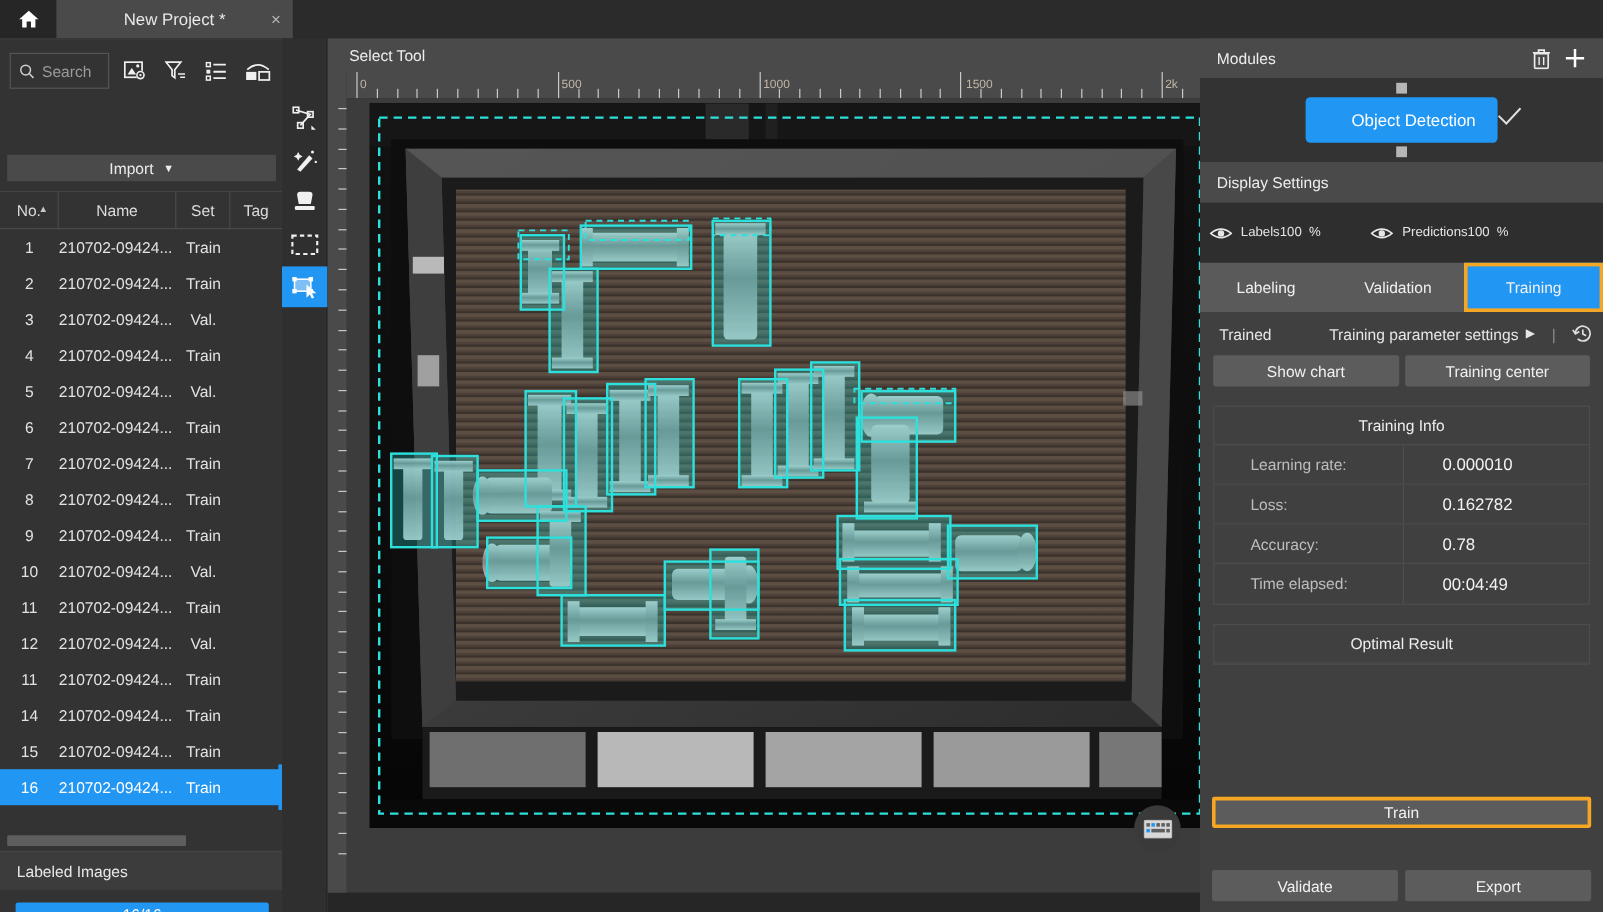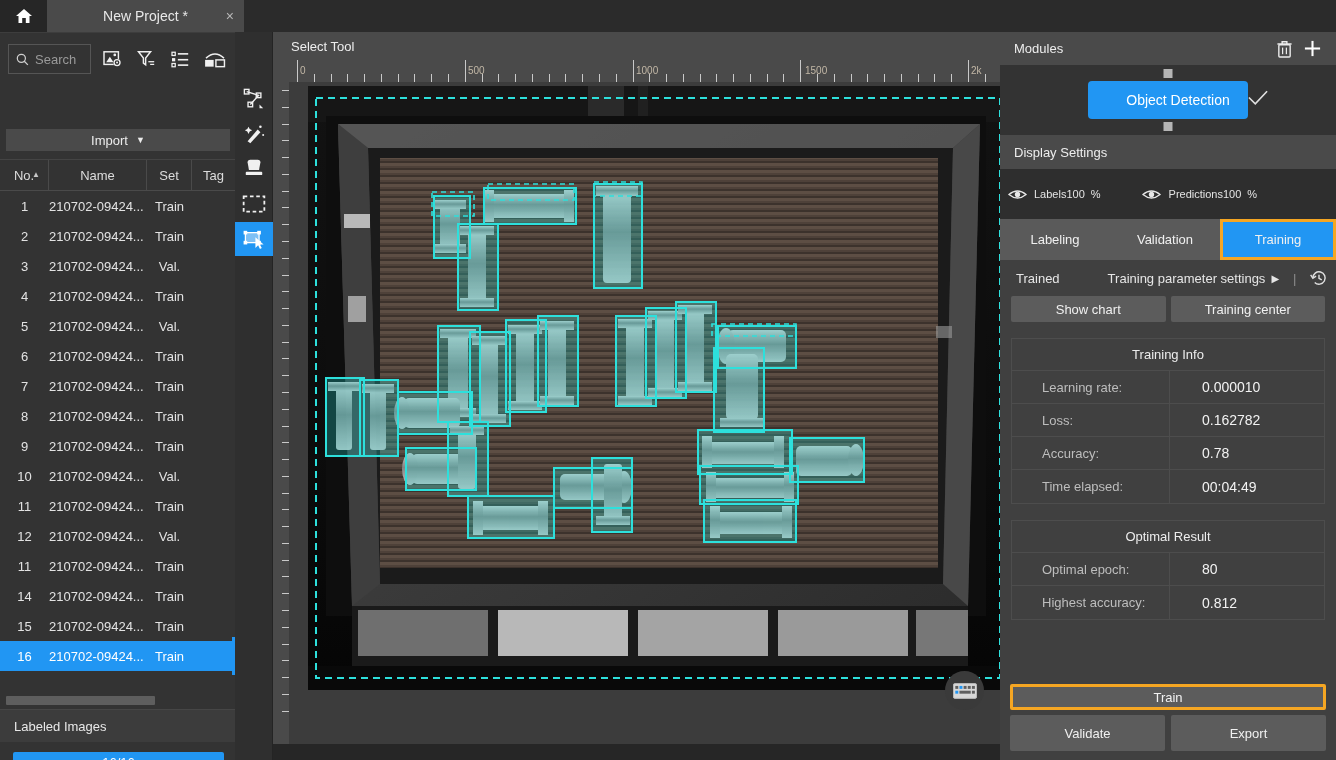--- a/index.html
+++ b/index.html
@@ -220,21 +220,21 @@
   }
   .info-v { flex:1; display:flex; align-items:center; padding-left:32px; font-size:14px; color:#f2f2f2; }
 
   .bottom-btns { position:absolute; left:0; bottom:0; width:336px; padding:0 10px 9px 10px; }
   .train-btn {
     height:26px; background:#5c5c5c; border:3px solid #f5a623; border-radius:2px;
     display:flex; align-items:center; justify-content:center;
     font-size:13px; color:#f2f2f2; margin-bottom:5px;
   }
   .vx-row { display:flex; gap:6px; }
-  .vx-row .gbtn { height:36px; }
+  .vx-row .gbtn { height:26px;margin-top:30px; }
 </style>
 </head>
 <body>
 
 <div id="app">
 
   <div class="titlebar">
     <div class="home-btn">
       <svg width="18" height="16" viewBox="0 0 18 16">
           <path d="M9 1 L17 8 L14.5 8 L14.5 15 L10.8 15 L10.8 10 L7.2 10 L7.2 15 L3.5 15 L3.5 8 L1 8 Z" fill="#ffffff"></path>
@@ -876,30 +876,20 @@
             <div class="info-k">Time elapsed:</div>
             <div class="info-v">00:04:49</div>
           </div>
         </div>
     </div>
 
     <div class="info-table">
       <div class="info-title">
           <span>Optimal Result</span>
         </div>
-      <div id="optimalRows">
-          <div class="info-row">
-            <div class="info-k">Optimal epoch:</div>
-            <div class="info-v">80</div>
-          </div>
-          <div class="info-row">
-            <div class="info-k">Highest accuracy:</div>
-            <div class="info-v">0.812</div>
-          </div>
-        </div>
     </div>
 
     <div class="bottom-btns">
       <div class="train-btn">
           <span>Train</span>
         </div>
       <div class="vx-row">
         <div class="gbtn">
             <span>Validate</span>
           </div>

